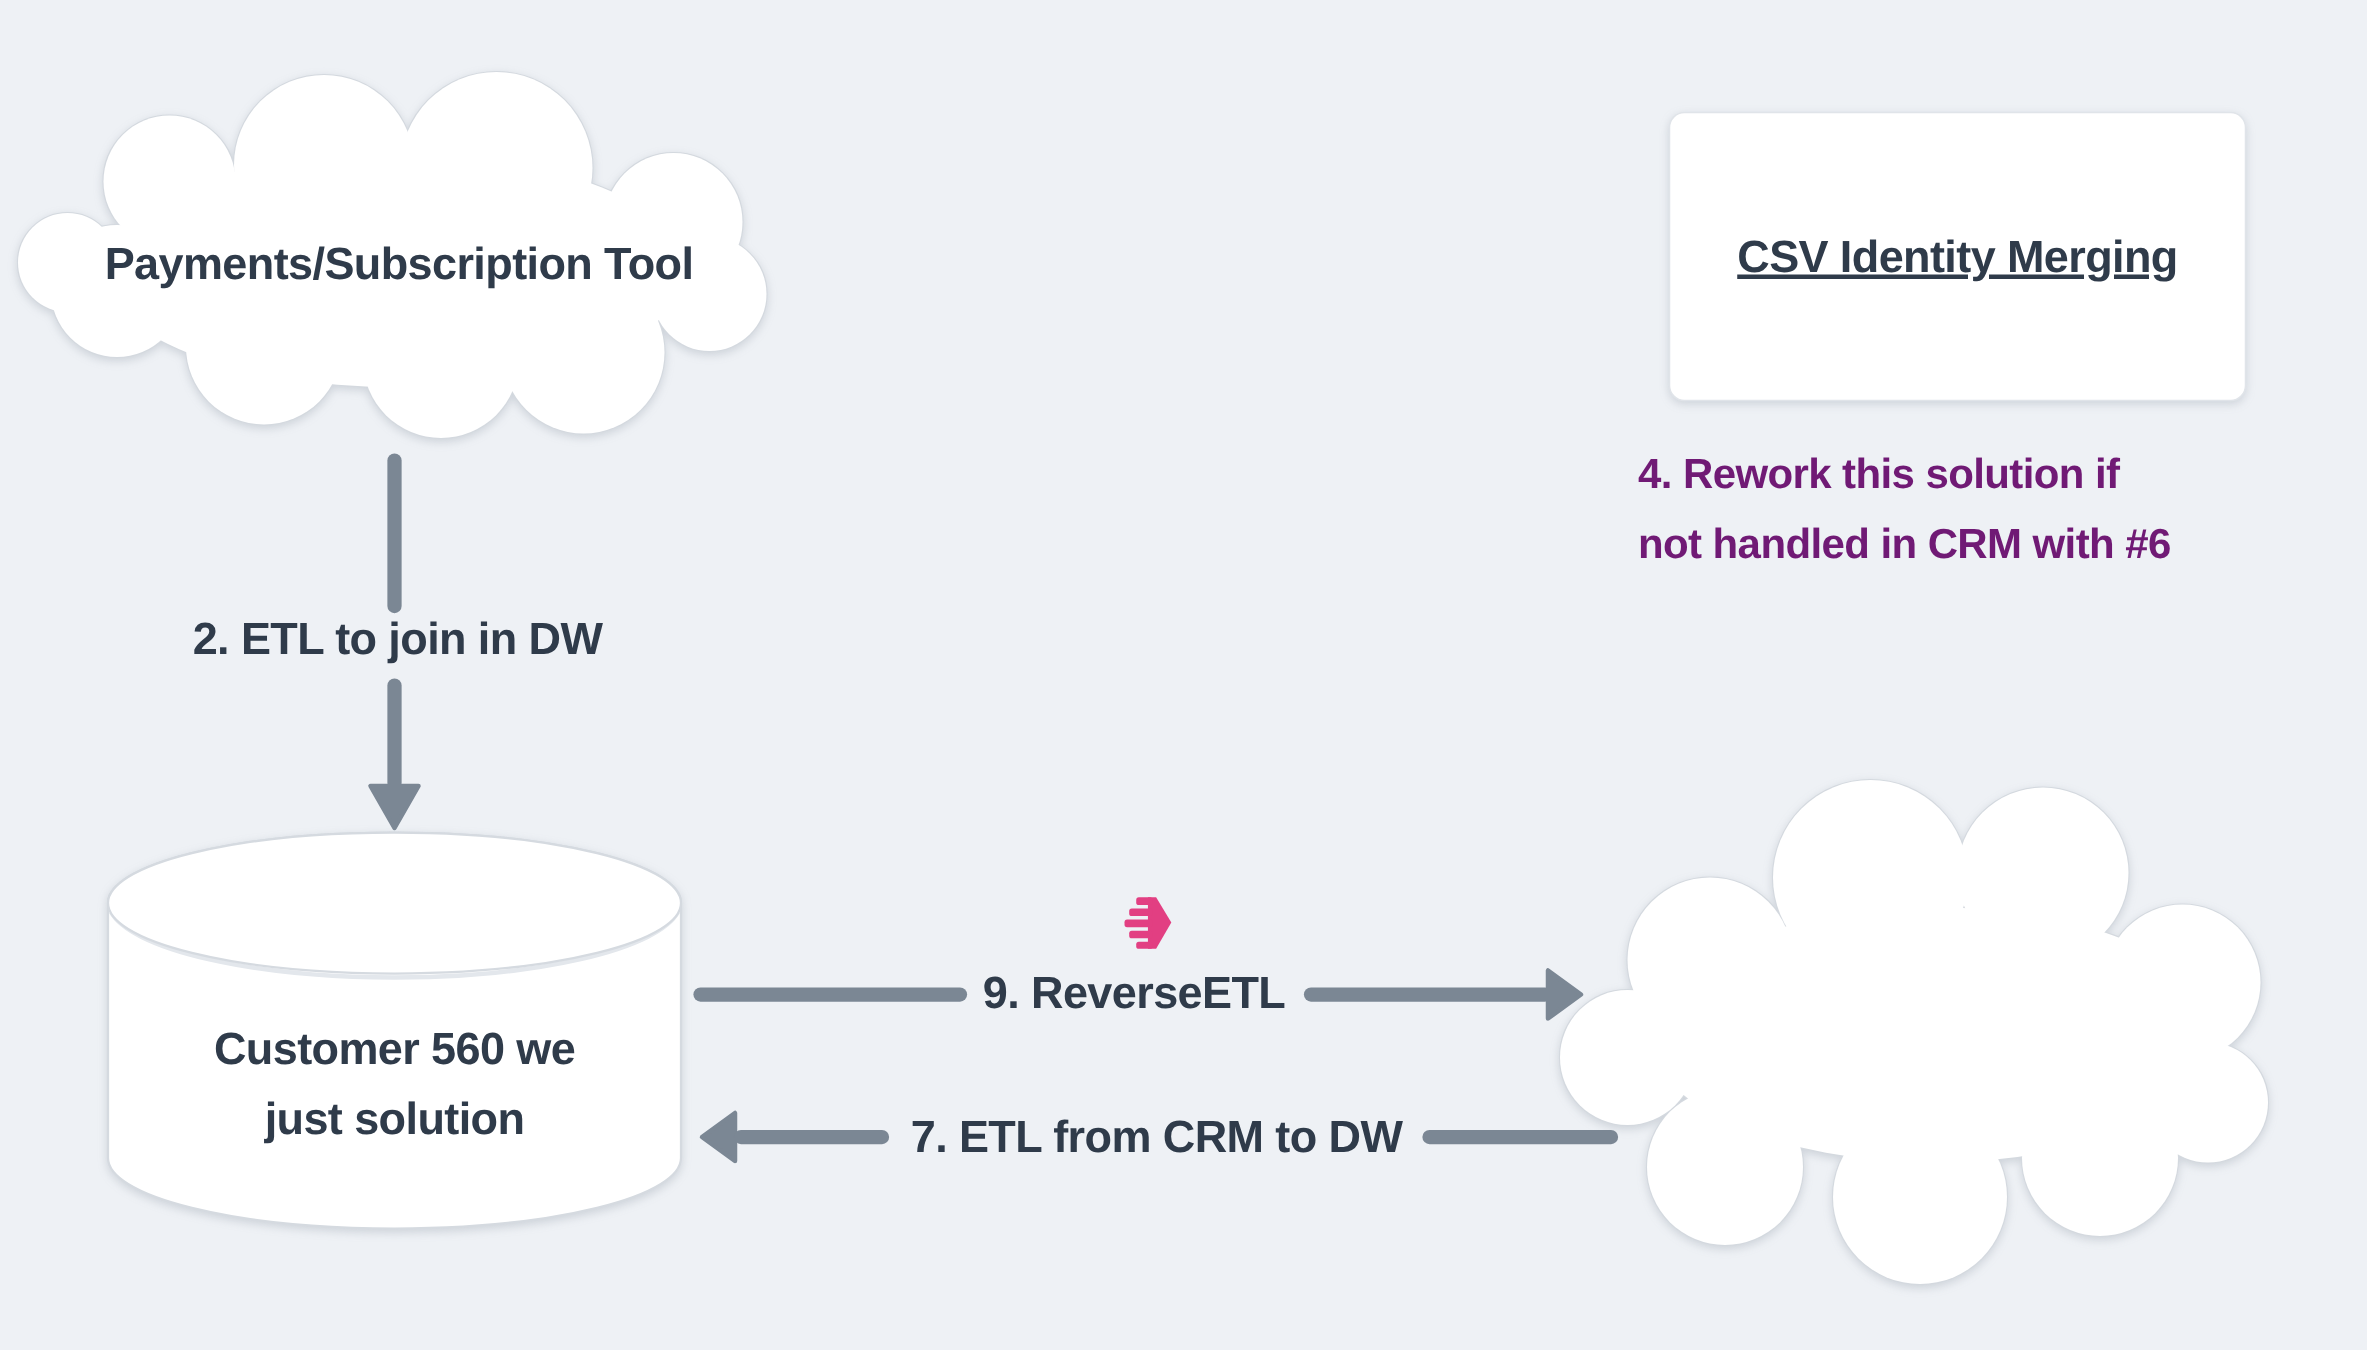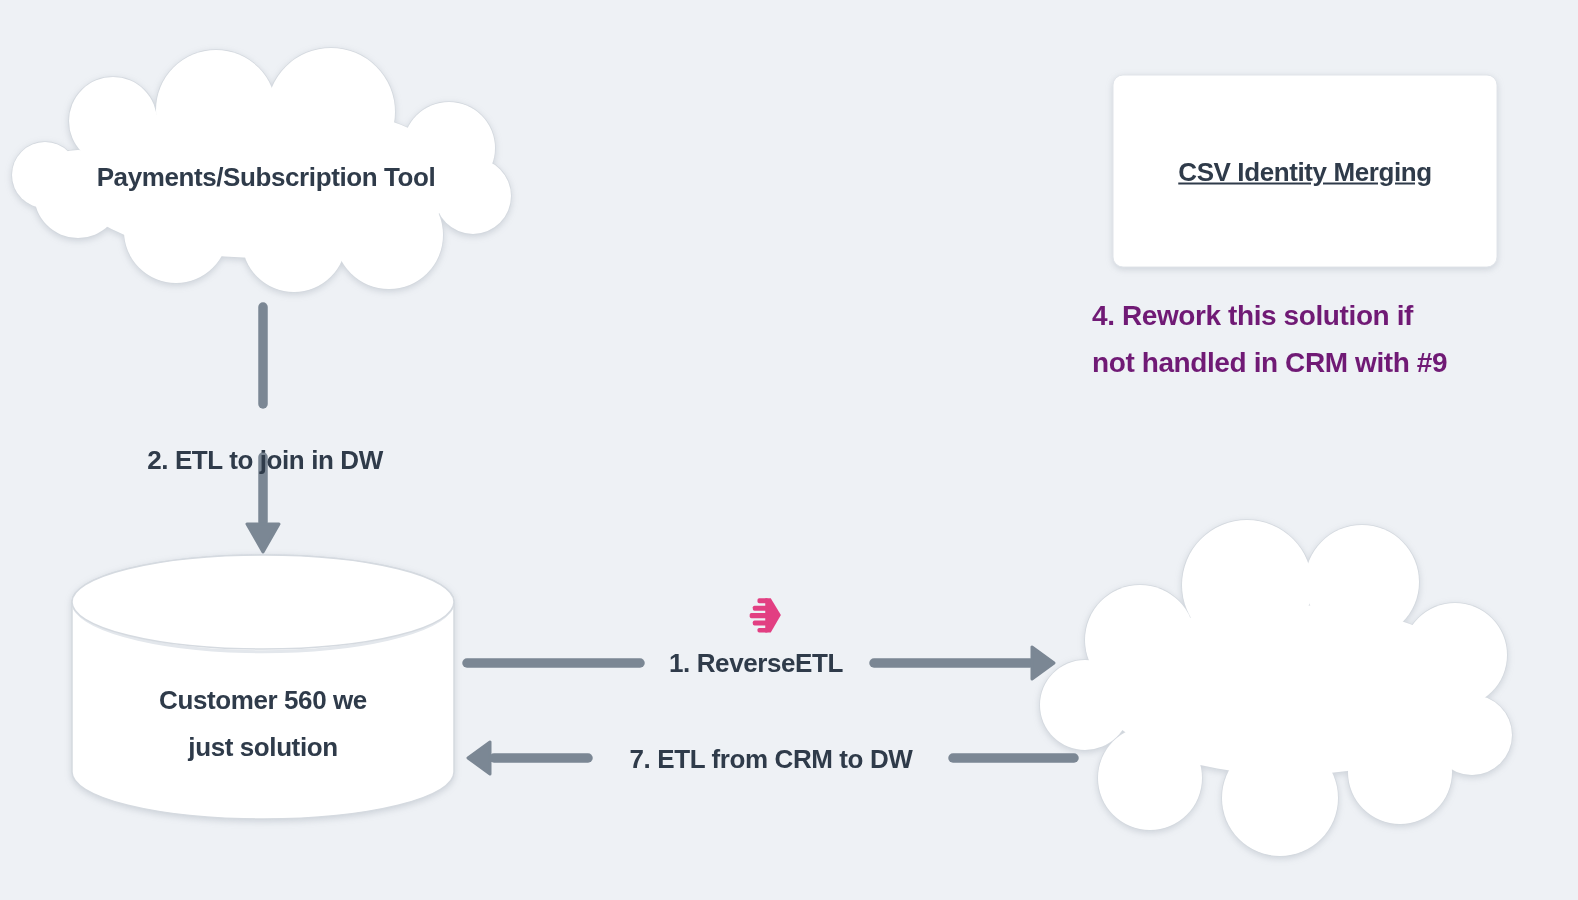--- a/index.html
+++ b/index.html
@@ -18,21 +18,21 @@
   .cyl-body{fill:#ffffff;stroke:#d5dae0;stroke-width:1.5;}
   .cyl-rim{fill:#ffffff;stroke:#d5dae0;stroke-width:1.5;}
   .cyl-rim-shade{fill:none;stroke:#e3e7ec;stroke-width:3;}
   .box{fill:#ffffff;stroke:#e0e4e9;stroke-width:1;}
   .arrow-line{stroke:#7b8794;stroke-width:9.5;stroke-linecap:round;fill:none;}
   .arrow-head{fill:#7b8794;stroke:#7b8794;stroke-width:3;stroke-linejoin:round;}
   .ht-icon *{fill:#e23f82;}
   .label{
     position:absolute;
     color:#2f3b4a;
-    font-size:26px;
+    font-size:30px;
     font-weight:600;
     letter-spacing:-0.4px;
     white-space:nowrap;
     transform:translate(-50%,-50%);
   }
   .note{
     position:absolute;
     color:#701a75;
     font-size:28px;
     font-weight:600;
@@ -139,28 +139,28 @@
       <rect x="6" y="27" width="24" height="6.5" rx="2.2"></rect>
       <rect x="10" y="36.5" width="20" height="6.5" rx="2.2"></rect>
       <rect x="16" y="46" width="14" height="6" rx="2.2"></rect>
     </g>
   </svg>
 
   <div class="label" style="left:266px; top:177px;">Payments/Subscription Tool</div>
 
   <div class="label" style="left:1305px; top:172px;text-decoration:underline;">CSV Identity Merging</div>
 
-  <div class="label" style="left:265px; top:427px;margin-top:33px;">2. ETL to join in DW</div>
+  <div class="label" style="left:265px; top:427px;">2. ETL to join in DW</div>
 
   <div class="label" style="left:263px; top:700px;">Customer 560 we</div>
   <div class="label" style="left:263px; top:747px;">just solution</div>
 
-  <div class="label" style="left:756px; top:663px;">1. ReverseETL</div>
+  <div class="label" style="left:756px; top:663px;">9. ReverseETL</div>
 
   <div class="label" style="left:771px; top:759px;">7. ETL from CRM to DW</div>
 
 
   <div class="note" style="left:1092px; top:292px;">
     <div>4. Rework this solution if</div>
-    <div>not handled in CRM with #9</div>
+    <div>not handled in CRM with #6</div>
   </div>
 
 </div>
 
 </body></html>

